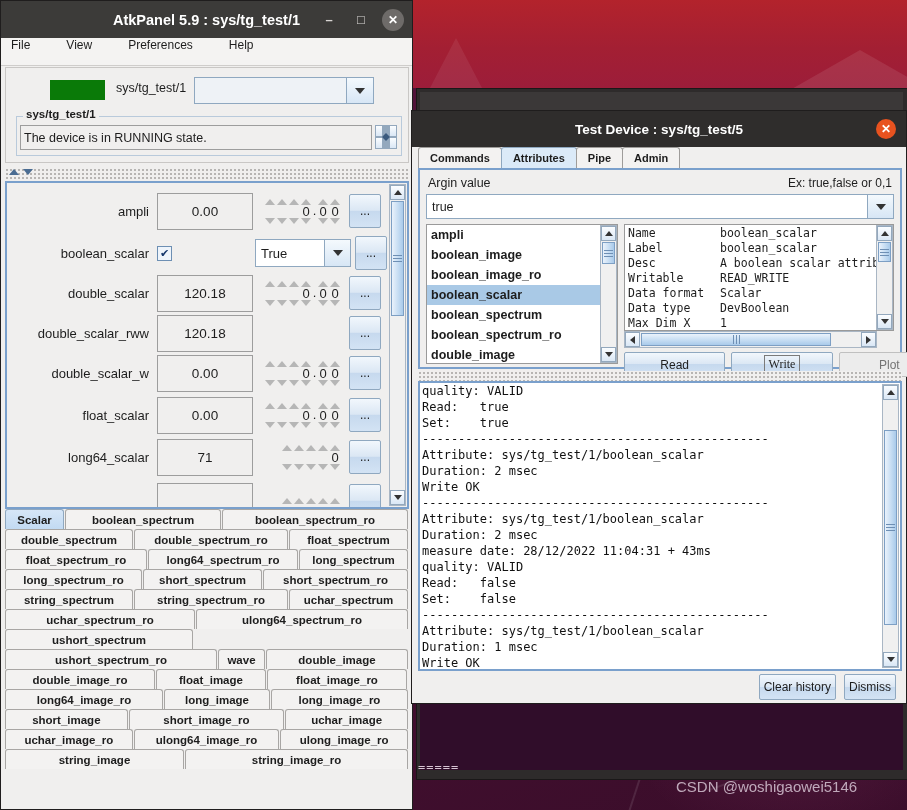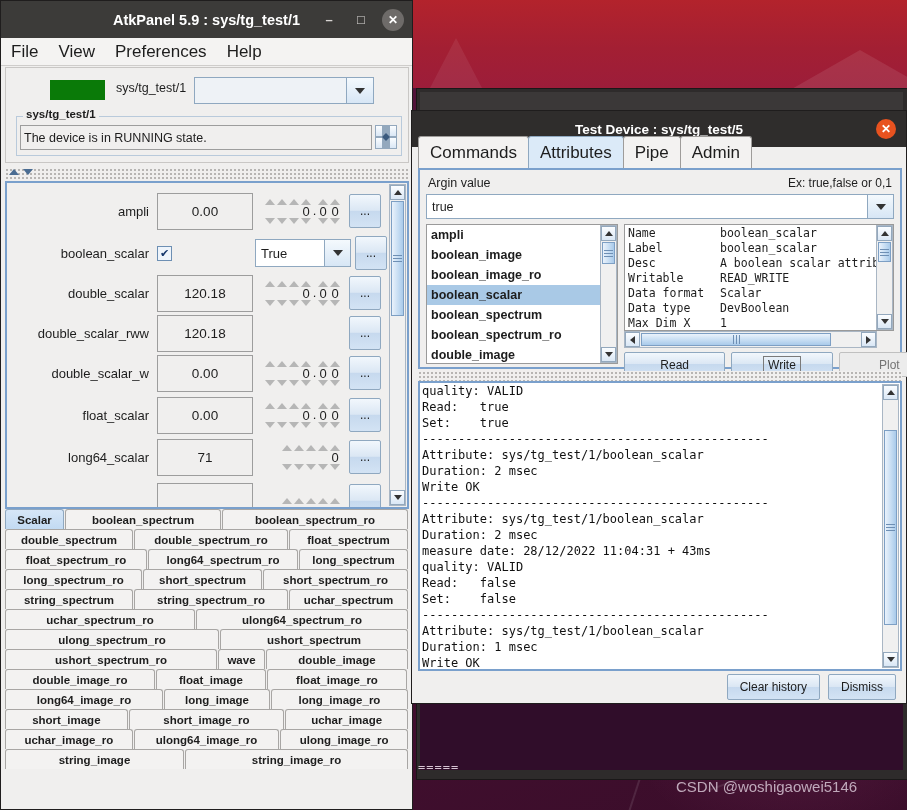--- a/index.html
+++ b/index.html
@@ -40,21 +40,21 @@
     font-family:"DejaVu Sans Mono",monospace;font-size:12px;letter-spacing:1px;}
   #watermark{position:absolute;left:676px;top:778px;color:#d5c3d2;opacity:.85;
     font-size:15px;font-family:"Liberation Sans",sans-serif;}
 
   
   .btn{
     background:linear-gradient(180deg,#f2f7fc 0%,#dbe7f4 48%,#c6d9ee 50%,#d3e3f4 100%);
     border:1px solid #8fa8c0;border-radius:2px;text-align:center;color:#1d1d1d;
     font-size:12px;display:flex;align-items:center;justify-content:center;cursor:default;}
   .btn.disabled{background:#ececec;border-color:#c0c0c0;color:#737373;}
-  .focusring{outline:1px solid #7a7a7a;outline-offset:1px;}
+  .focusring{outline:1px solid #7a7a7a;outline-offset:1px;font-family:Liberation Serif, serif;}
 
   
   .tri-up{width:0;height:0;border-left:5px solid transparent;border-right:5px solid transparent;border-bottom:6px solid #333;}
   .tri-dn{width:0;height:0;border-left:5px solid transparent;border-right:5px solid transparent;border-top:6px solid #333;}
   .tri-lf{width:0;height:0;border-top:5px solid transparent;border-bottom:5px solid transparent;border-right:6px solid #333;}
   .tri-rt{width:0;height:0;border-top:5px solid transparent;border-bottom:5px solid transparent;border-left:6px solid #333;}
 
   
   .vsb{position:absolute;width:17px;background:#f0f0f0;border:1px solid #a9b6c4;box-sizing:border-box;}
   .vsb .sb-btn{position:absolute;left:0;width:15px;height:15px;
@@ -73,21 +73,21 @@
 
   
   #atk{position:absolute;left:0;top:0;width:413px;height:810px;
     background:#f0efee;border:1px solid #1f1d1d;box-sizing:border-box;}
   #atk-title{height:37px;background:#3c3b39;color:#fff;display:flex;align-items:center;
     justify-content:center;position:relative;font-weight:bold;font-size:14.5px;}
   #atk-title .wbtns{position:absolute;right:8px;top:0;height:37px;display:flex;align-items:center;gap:10px;}
   .wb{width:22px;height:22px;display:flex;align-items:center;justify-content:center;color:#d9d6d4;font-size:13px;}
   .wb.close{background:#6e6b69;border-radius:50%;color:#fff;font-size:12px;}
   #atk-menu{height:27px;background:#f4f3f2;border-bottom:1px solid #cfcdcb;
-    display:flex;align-items:center;padding-left:10px;gap:20px;font-size:17px;}
+    display:flex;align-items:flex-start;padding-left:10px;gap:36px;font-size:12px;}
   #atk-menu .mi{cursor:default;}
   #atk-top{position:absolute;left:4px;top:66px;width:404px;height:96px;
     background:#f0efee;border:1px solid #c9c7c5;box-sizing:border-box;}
   #ledbox{position:absolute;left:44px;top:12px;width:55px;height:20px;background:#0a7a08;}
   #devlabel{position:absolute;left:110px;top:13px;font-size:12.5px;}
   #devcombo{position:absolute;left:188px;top:9px;width:180px;height:27px;
     background:#eef2f6;border:1px solid #8fa8c0;box-sizing:border-box;}
   #devcombo .arrowbox{position:absolute;right:0;top:0;width:26px;height:25px;
     background:linear-gradient(180deg,#f4f9fd,#d7e6f5);border-left:1px solid #8fa8c0;
     display:flex;align-items:center;justify-content:center;}
@@ -141,22 +141,22 @@
   .tab.sel{background:linear-gradient(180deg,#d6e6f7,#c2daf2);border-color:#8fa8c0;}
 
   
   #dlg{position:absolute;left:411px;top:110px;width:496px;height:594px;
     background:#f0efee;border:1px solid #1f1d1d;box-sizing:border-box;}
   #dlg-title{height:36px;background:#2f2d2c;color:#fff;display:flex;align-items:center;
     justify-content:center;position:relative;font-weight:bold;font-size:13.5px;}
   #dlg-close{position:absolute;right:10px;top:8px;width:20px;height:20px;border-radius:50%;
     background:#e8521f;color:#fff;display:flex;align-items:center;justify-content:center;font-size:12px;}
   #dlg-tabs{position:absolute;left:6px;top:36px;height:21px;display:flex;align-items:flex-end;}
-  .dtab{height:32px;padding:0 11px;background:#f3f2f1;border:1px solid #9e9c9a;border-bottom:none;
-    display:flex;align-items:center;font-size:17px;font-weight:normal;box-sizing:border-box;
+  .dtab{height:21px;padding:0 11px;background:#f3f2f1;border:1px solid #9e9c9a;border-bottom:none;
+    display:flex;align-items:center;font-size:11px;font-weight:bold;box-sizing:border-box;
     border-radius:3px 3px 0 0;margin-right:-1px;}
   .dtab.sel{background:#dbeaf8;border-color:#8fa8c0;}
   #dlg-panel{position:absolute;left:6px;top:57px;width:484px;height:201px;
     background:#f0efee;border:2px solid #7aa0cc;box-sizing:border-box;}
   #arg-label{position:absolute;left:8px;top:6px;font-size:12.5px;}
   #arg-hint{position:absolute;right:8px;top:6px;font-size:12px;}
   #arg-combo{position:absolute;left:6px;top:24px;width:468px;height:25px;
     background:#fff;border:1px solid #8fa8c0;box-sizing:border-box;display:flex;align-items:center;padding-left:5px;font-size:12.5px;}
   #arg-combo .abx{position:absolute;right:0;top:0;width:25px;height:23px;
     background:linear-gradient(180deg,#f4f9fd,#d7e6f5);border-left:1px solid #8fa8c0;
@@ -175,21 +175,21 @@
   #rwp .btn{height:23px;flex:1;}
 
   #dlg-divider{position:absolute;left:6px;top:260px;width:484px;height:10px;background:#f0efee;
     background-image:radial-gradient(#b7b5b3 1px,transparent 1px);background-size:4px 4px;background-position:0 4px;}
   #logpane{position:absolute;left:6px;top:270px;width:484px;height:290px;
     background:#fff;border:2px solid #7aa0cc;box-sizing:border-box;}
   #logtext{position:absolute;left:2px;top:0px;width:460px;height:286px;overflow:hidden;
     font-family:"DejaVu Sans Mono",monospace;font-size:12px;line-height:16px;white-space:pre;color:#111;}
   #dlg-bottom{position:absolute;left:0;bottom:0;width:494px;height:32px;display:flex;
     align-items:center;justify-content:flex-end;gap:8px;padding-right:10px;box-sizing:border-box;}
-  #dlg-bottom .btn{height:24px;padding:0 12px;}
+  #dlg-bottom .btn{height:24px;padding:0 4px;}
 </style>
 </head>
 <body>
 
 <div id="desktop">
   <div id="wall-top"></div>
   <div id="wall-tri1"></div>
   <div id="wall-tri2"></div>
   <div id="wall-glow"></div>
   <div id="wall-ray1"></div>
@@ -519,21 +519,20 @@
       <div class="tabrow">
         <div class="tab" style="width: 128px;">string_spectrum</div>
         <div class="tab" style="width: 154px;">string_spectrum_ro</div>
         <div class="tab" style="width: 119px;">uchar_spectrum</div>
       </div>
       <div class="tabrow">
         <div class="tab" style="width: 190px;">uchar_spectrum_ro</div>
         <div class="tab" style="width: 212px;">ulong64_spectrum_ro</div>
       </div>
       <div class="tabrow">
-        <div class="tab" style="width: 214px;">ulong_spectrum_ro</div>
         <div class="tab" style="width: 188px;">ushort_spectrum</div>
       </div>
       <div class="tabrow">
         <div class="tab" style="width: 212px;">ushort_spectrum_ro</div>
         <div class="tab" style="width: 47px;">wave</div>
         <div class="tab" style="width: 142px;">double_image</div>
       </div>
       <div class="tabrow">
         <div class="tab" style="width: 150px;">double_image_ro</div>
         <div class="tab" style="width: 110px;">float_image</div>

